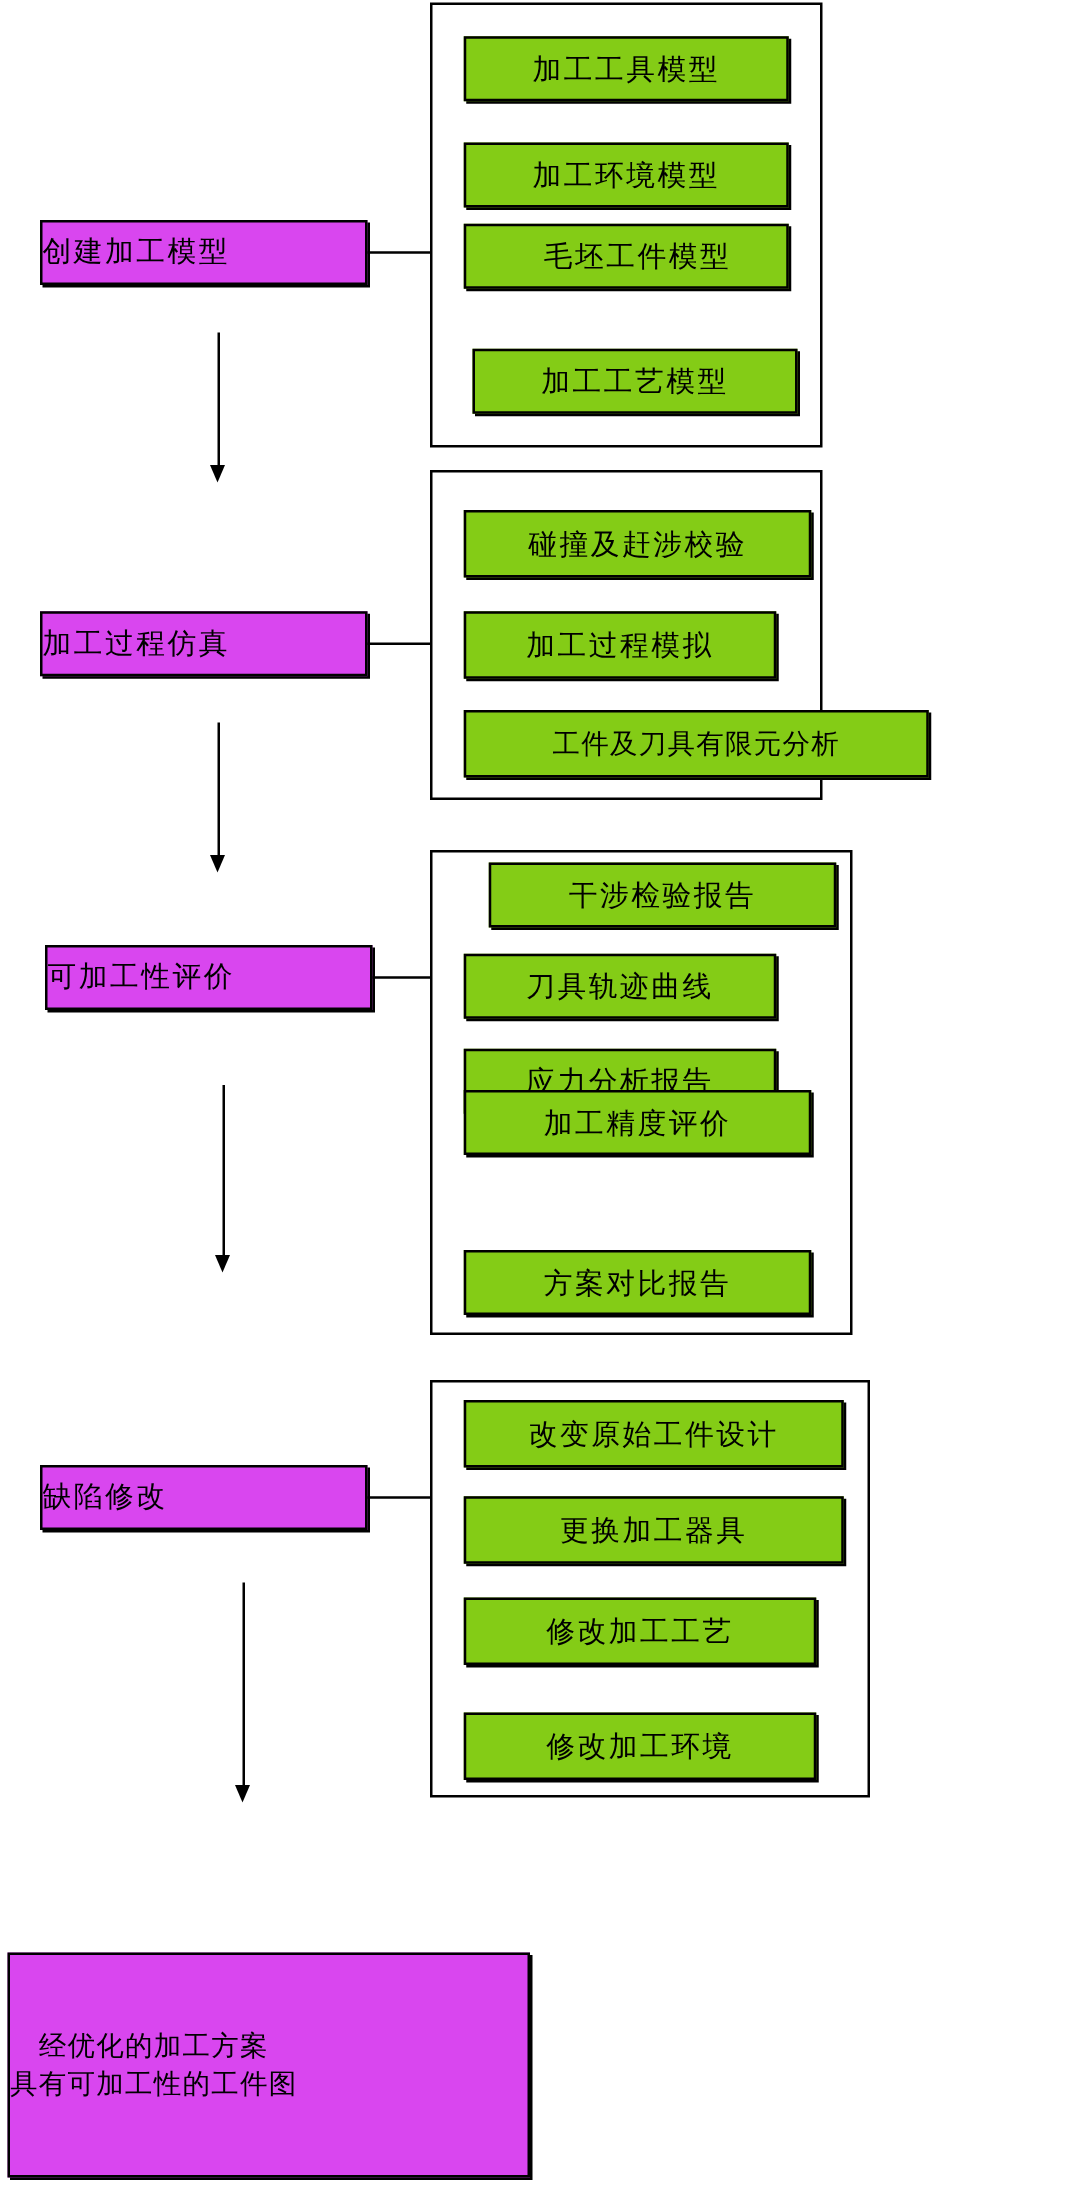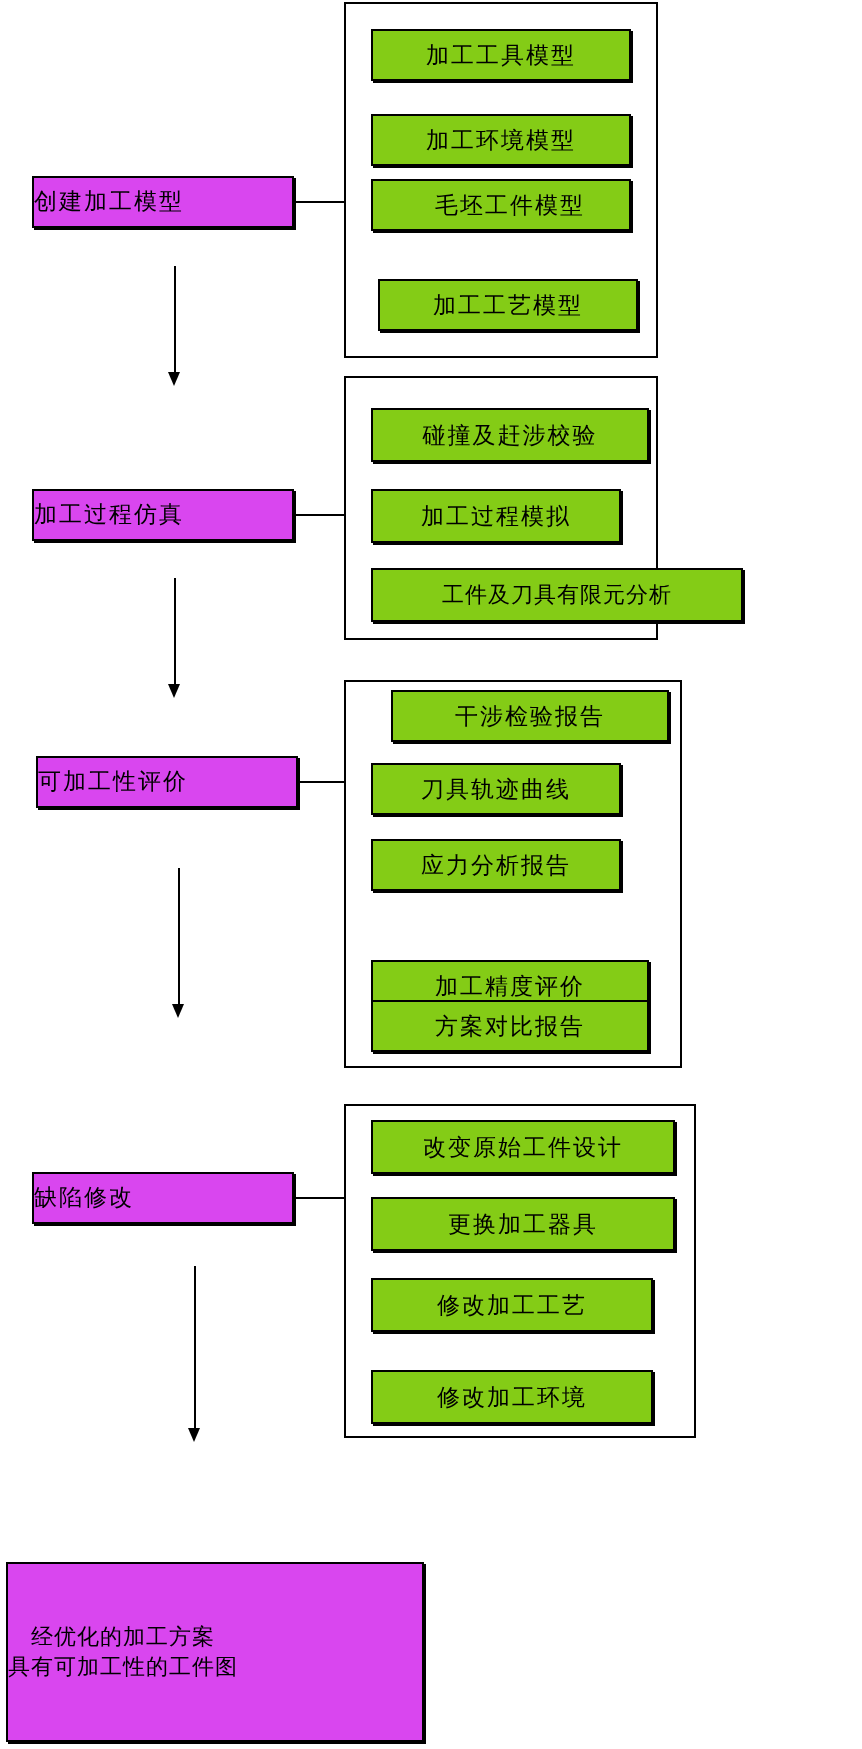--- a/index.html
+++ b/index.html
@@ -142,21 +142,21 @@
 
   <div class="item-box" style="left:371px; top:690px; width:278px; height:52px;margin-left:20px;">
     <span>干涉检验报告</span>
   </div>
   <div class="item-box" style="left:371px; top:763px; width:250px; height:52px;">
     <span>刀具轨迹曲线</span>
   </div>
   <div class="item-box" style="left:371px; top:839px; width:250px; height:52px;">
     <span>应力分析报告</span>
   </div>
-  <div class="item-box" style="left:371px; top:960px; width:278px; height:52px;">
+  <div class="item-box" style="left:371px; top:872px; width:278px; height:52px;">
     <span>加工精度评价</span>
   </div>
   <div class="item-box" style="left:371px; top:1000px; width:278px; height:52px;">
     <span>方案对比报告</span>
   </div>
 
   <div class="stage-box" style="left:36px; top:756px; width:262px; height:52px;">
     <span>可加工性评价</span>
   </div>
   <div class="h-line" style="left:298px; top:781px; width:46px;"></div>

